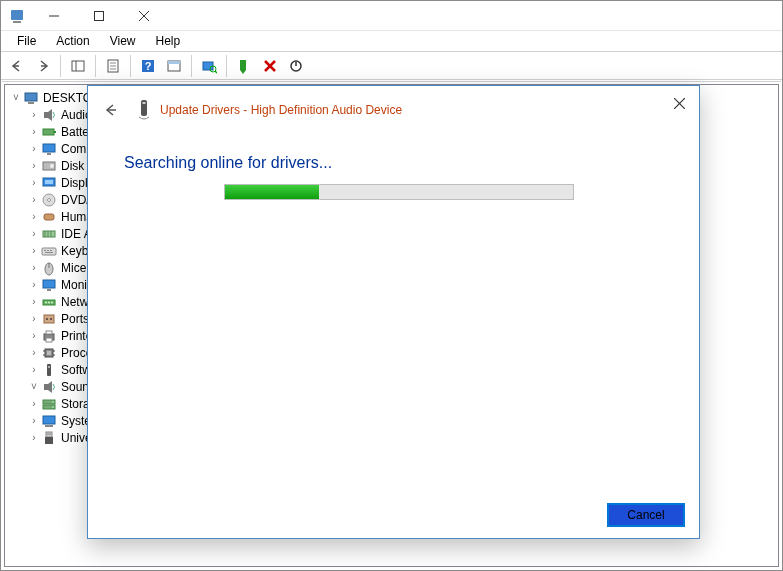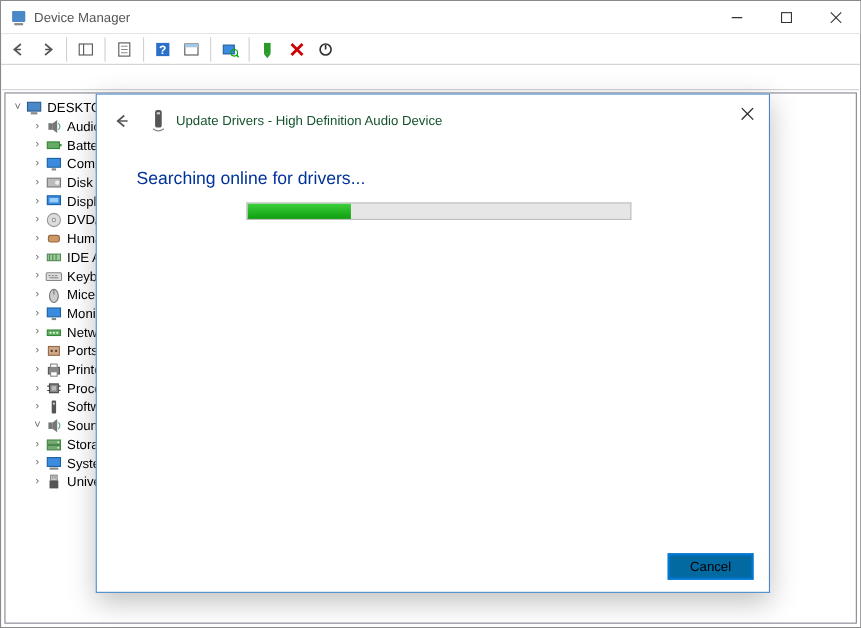--- a/index.html
+++ b/index.html
@@ -65,78 +65,83 @@
     background: #fff; border: 1px solid #4a88c7; box-shadow: 0 8px 24px rgba(0,0,0,0.25);
   }
   .dlg-header {
     height: 48px; display: flex; align-items: center; padding: 0 10px; position: relative;
   }
   .dlg-back {
     width: 24px; height: 24px; display: flex; align-items: center; justify-content: center;
     color: #555; font-size: 16px; margin-right: 14px;
   }
   .dlg-dev-icon { width: 16px; height: 22px; margin-right: 8px; }
-  .dlg-title { font-size: 12px; color: #14532d; }
+  .dlg-title { font-size: 12px; color: #c2410c; }
   .dlg-close {
     position: absolute; right: 6px; top: 6px; width: 28px; height: 22px;
     display: flex; align-items: center; justify-content: center; color: #333; font-size: 13px;
   }
   .dlg-body { padding: 20px 36px 0 36px; }
   .dlg-heading { font-size: 16px; color: #003399; margin-bottom: 12px; }
   .progress {
     width: 350px; height: 16px; background: #e6e6e6; border: 1px solid #bdbdbd;
     margin-left: 100px; position: relative; overflow: hidden;
   }
   .progress .fill {
     position: absolute; left: 0; top: 0; bottom: 0;
     background: linear-gradient(to bottom, #3ecf3e, #0e9e0e);
   }
   .dlg-footer {
     position: absolute; left: 0; right: 0; bottom: 0; height: 46px;
     display: flex; align-items: center; justify-content: flex-end; padding-right: 14px;
   }
   .dlg-footer button {
     min-width: 78px; height: 24px; font-size: 12px;
-    background: #0369a1; border: 2px solid #0078d7; padding: 0 12px;
+    background: #1d4ed8; border: 2px solid #0078d7; padding: 0 12px;
   }
 
   
   svg { display: block; }
 </style>
 </head>
 <body>
 
 <div class="win">
 
   <div class="titlebar">
     <span class="app-icon">
       <svg width="16" height="16">
           <rect x="2" y="2" width="12" height="10" fill="#4a88c7" rx="1"></rect>
           <rect x="4" y="13" width="8" height="2" fill="#888"></rect>
         </svg>
     </span>
-    <span class="title">Device Manager</span>
     <div class="wbtn" title="Minimize">
       <svg width="10" height="10">
           <line x1="0" y1="5" x2="10" y2="5" stroke="#333" stroke-width="1"></line>
         </svg>
     </div>
     <div class="wbtn" title="Maximize">
       <svg width="10" height="10">
           <rect x="0.5" y="0.5" width="9" height="9" fill="none" stroke="#333" stroke-width="1"></rect>
         </svg>
     </div>
     <div class="wbtn close" title="Close">
       <svg width="10" height="10">
           <line x1="0" y1="0" x2="10" y2="10" stroke="#333" stroke-width="1"></line>
           <line x1="10" y1="0" x2="0" y2="10" stroke="#333" stroke-width="1"></line>
         </svg>
     </div>
   </div>
 
+  <div class="menubar">
+    <div class="mitem">File</div>
+    <div class="mitem">Action</div>
+    <div class="mitem">View</div>
+    <div class="mitem">Help</div>
+  </div>
 
   <div class="toolbar">
     <div class="tbtn">
         <span>
           <svg width="16" height="16">
             <path d="M10 3 L4 8 L10 13 M10 8 L4 8" stroke="#555" stroke-width="1.5" fill="none"></path>
           </svg>
         </span>
       </div>
     <div class="tbtn">

